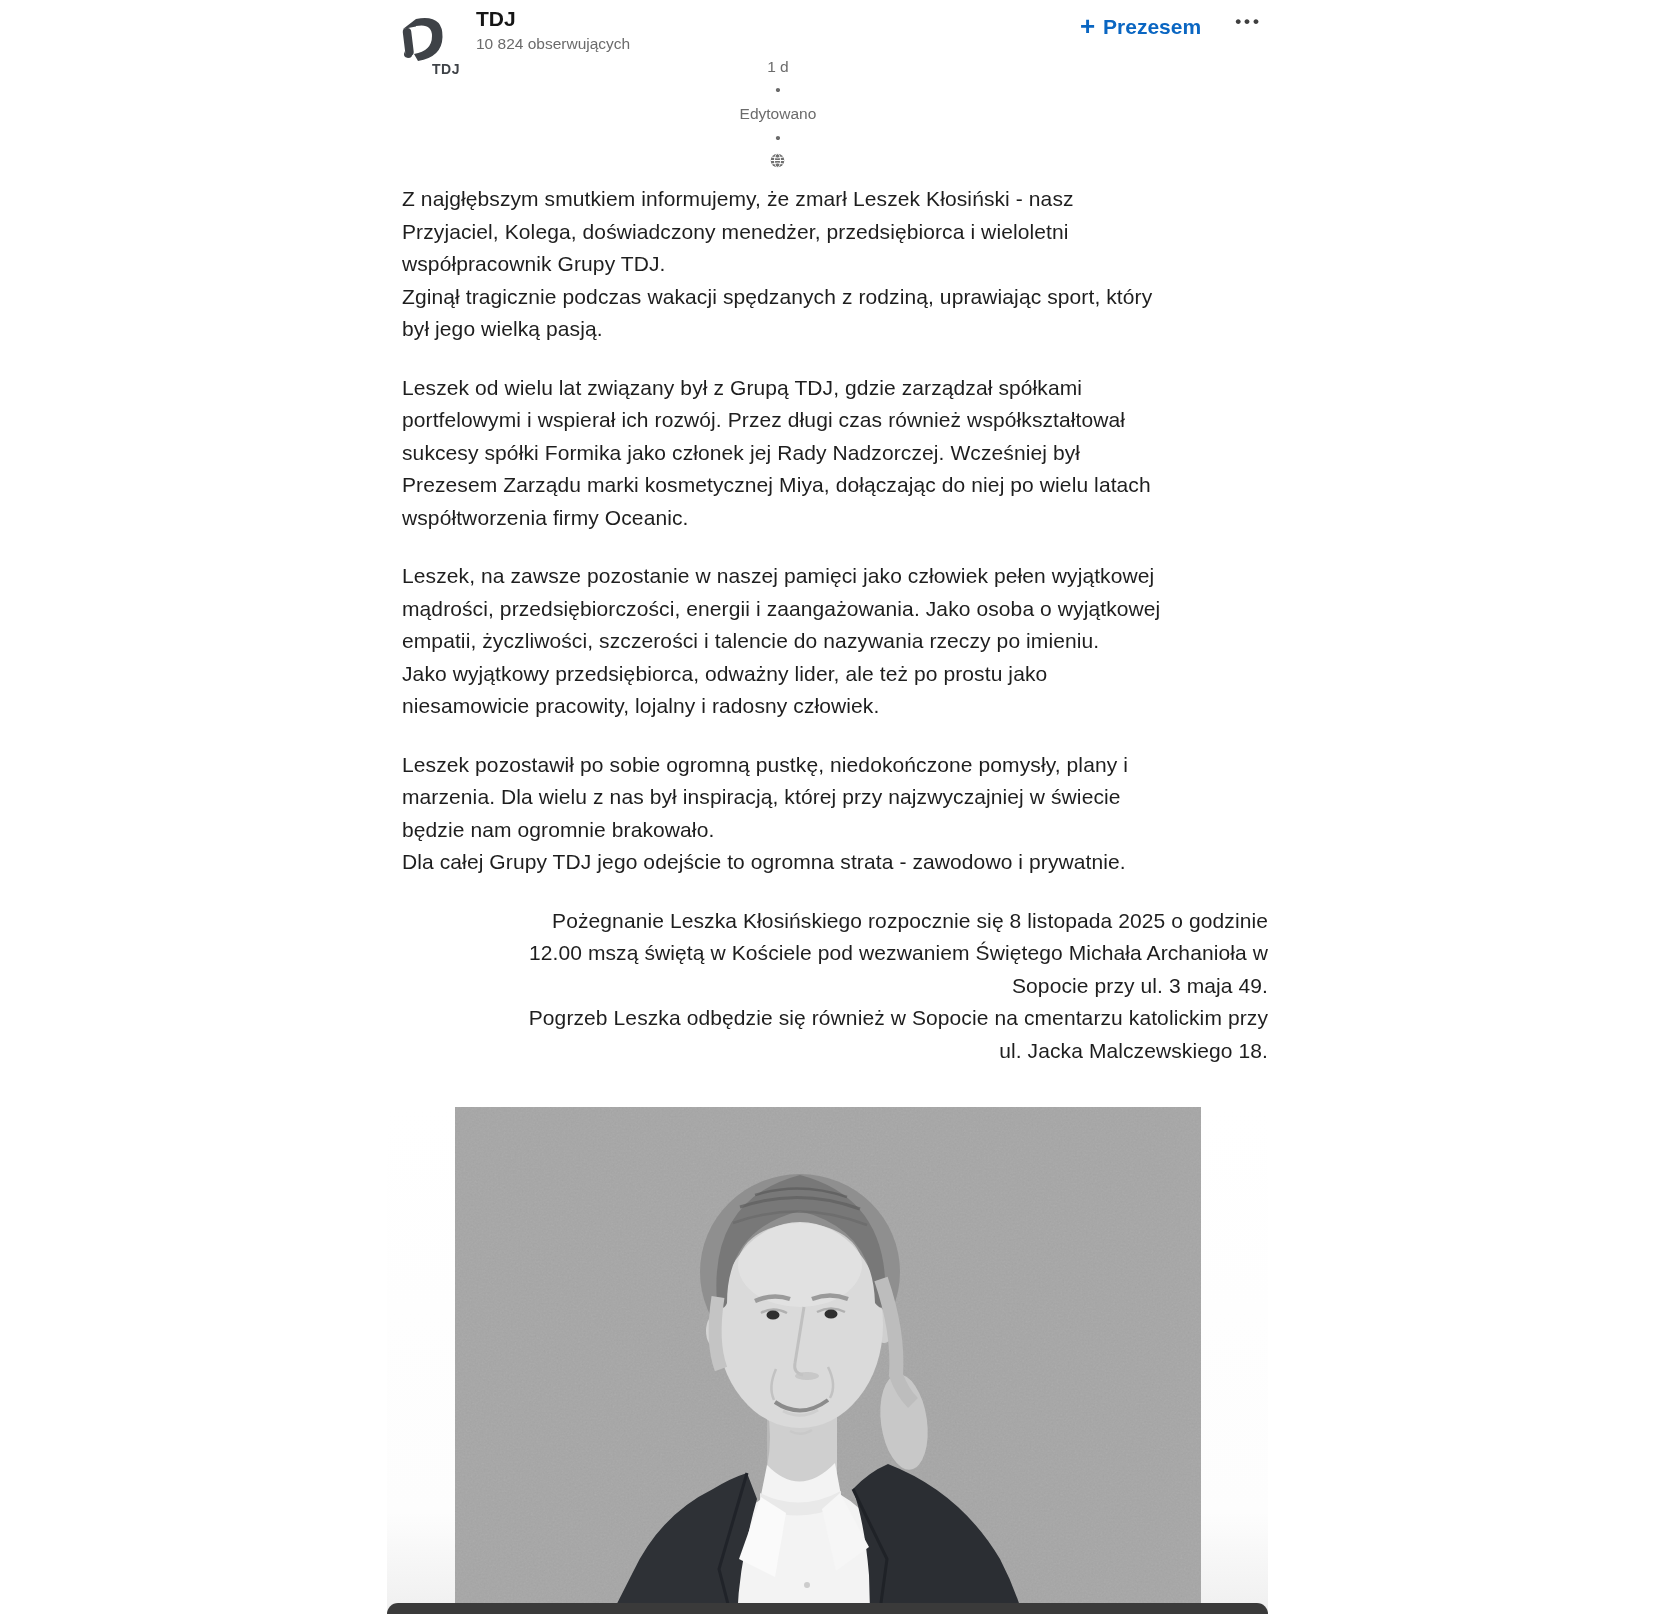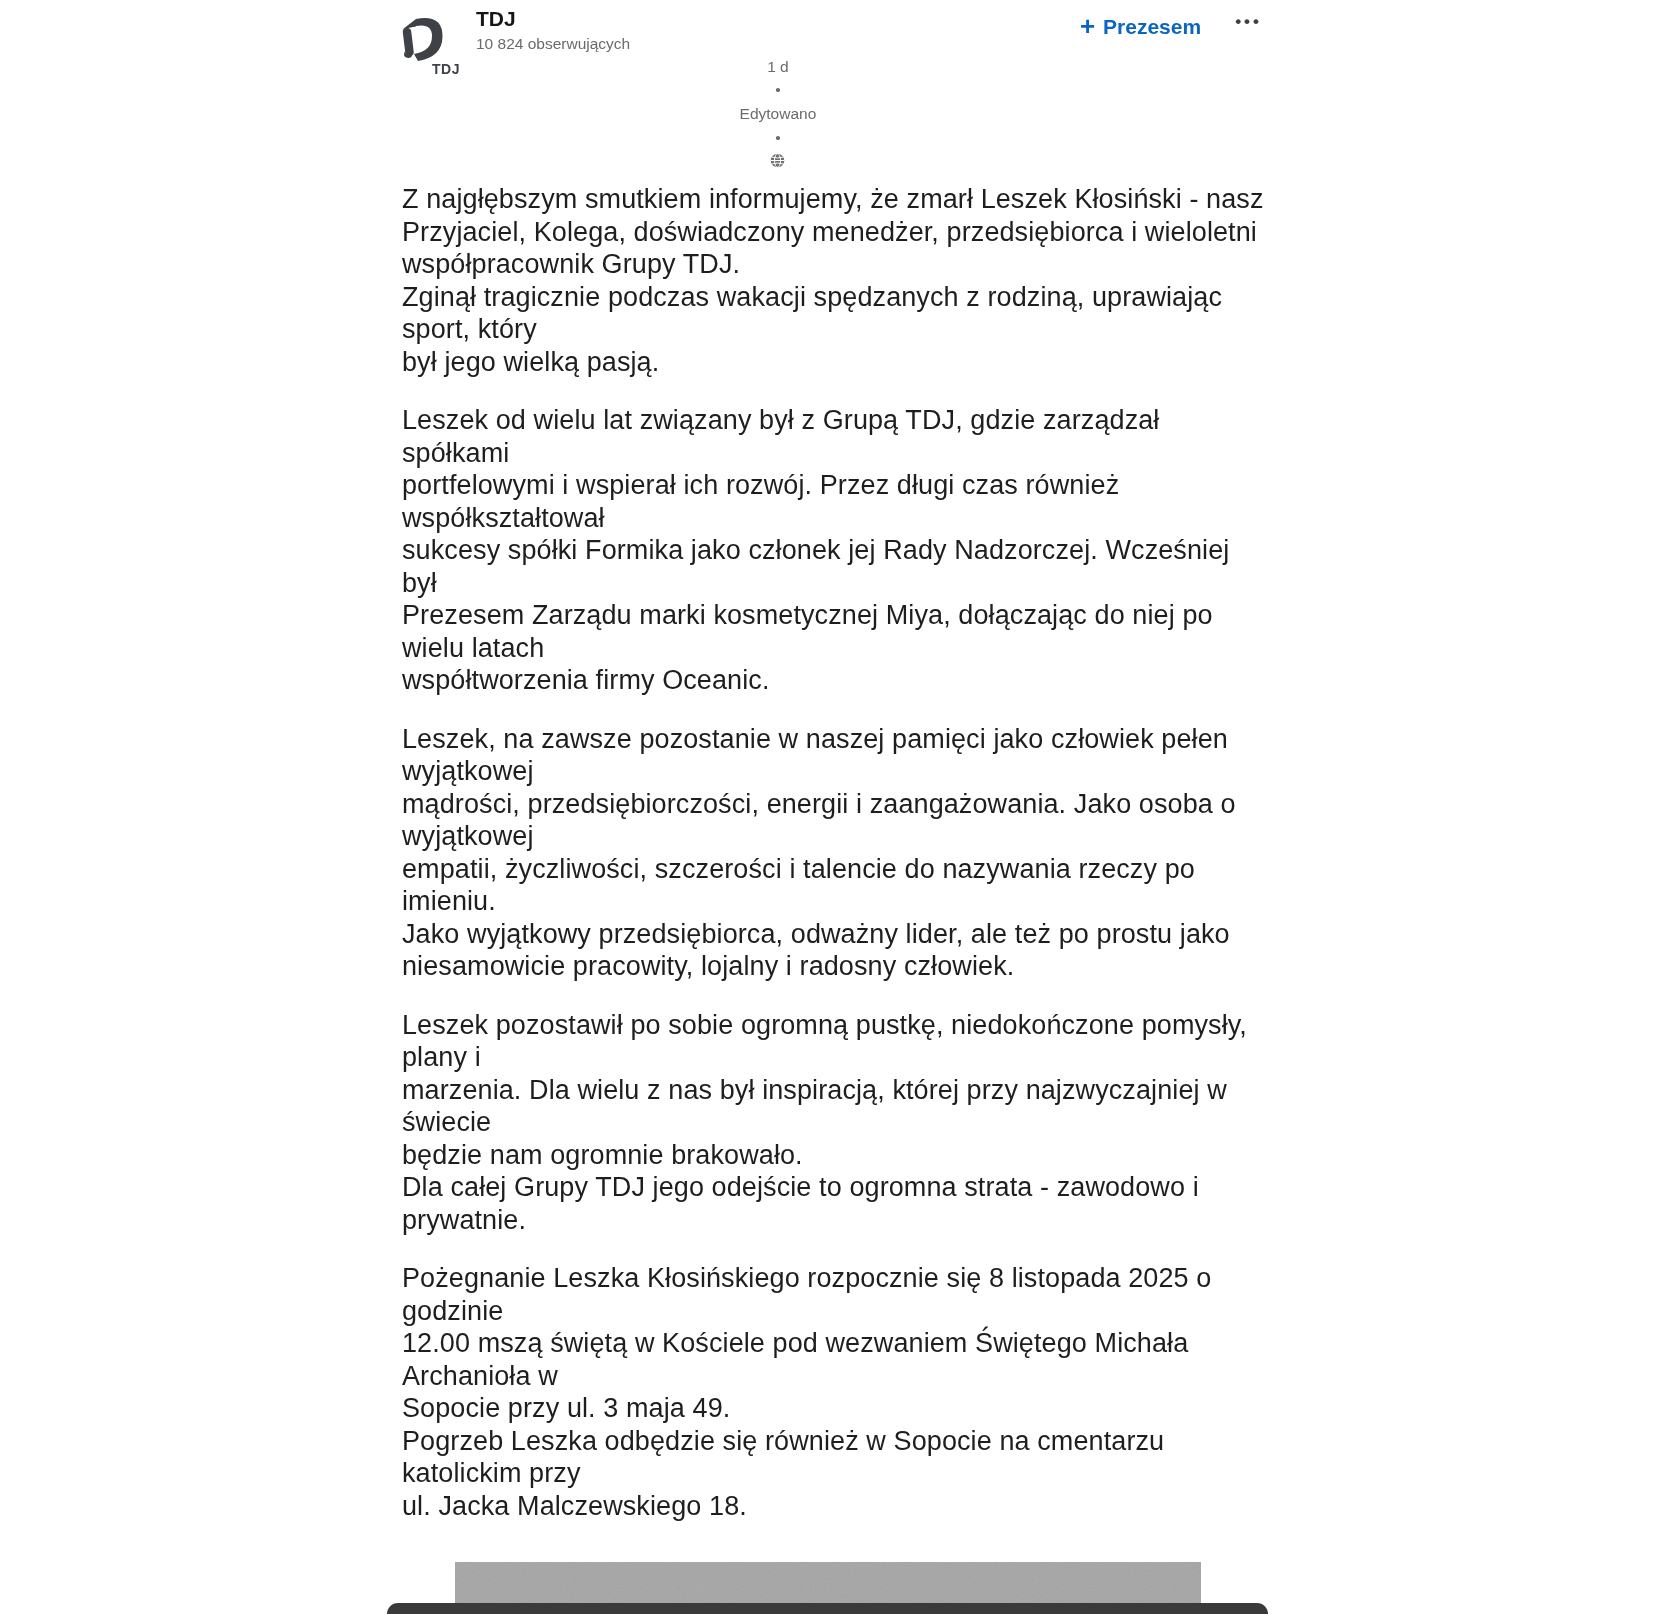--- a/index.html
+++ b/index.html
@@ -23,24 +23,24 @@
   .actions{display:flex;align-items:flex-start;gap:34px;padding-top:10px;padding-right:6px;flex:0 0 auto;}
   .follow{display:flex;align-items:center;gap:8px;background:none;border:none;color:#0a66c2;
           font-weight:700;font-size:21px;font-family:inherit;cursor:pointer;padding:0;line-height:1;}
   .follow .plus{font-size:26px;font-weight:600;line-height:18px;transform:translateY(-1px);}
   .more{background:none;border:none;color:#3f3f3f;font-size:17px;font-weight:700;letter-spacing:3px;
         cursor:pointer;padding:0;font-family:inherit;line-height:12px;}
 
   
   .post-body{padding:14px 0 0 15px;}
   .post-body p{
-    margin:0 0 26px;font-size:27px;line-height:32.5px;color:#1e1e1e;
+    margin:0 0 26px;font-size:21px;line-height:32.5px;color:#1e1e1e;
     white-space:pre-line;letter-spacing:.1px;
   }
-  .post-body p:last-child{margin-bottom:18px;}
+  .post-body p:last-child{margin-bottom:18px;text-align:right;}
 
   
   .attachment{
     margin:40px 0 0;display:flex;justify-content:center;height:540px;
     background:linear-gradient(180deg,#ffffff 0%,#fdfdfd 75%,#ebebeb 100%);
   }
   figure{margin:0;padding:0;}
   .portrait{display:block;width:746px;height:540px;cursor:pointer;}
 
   

